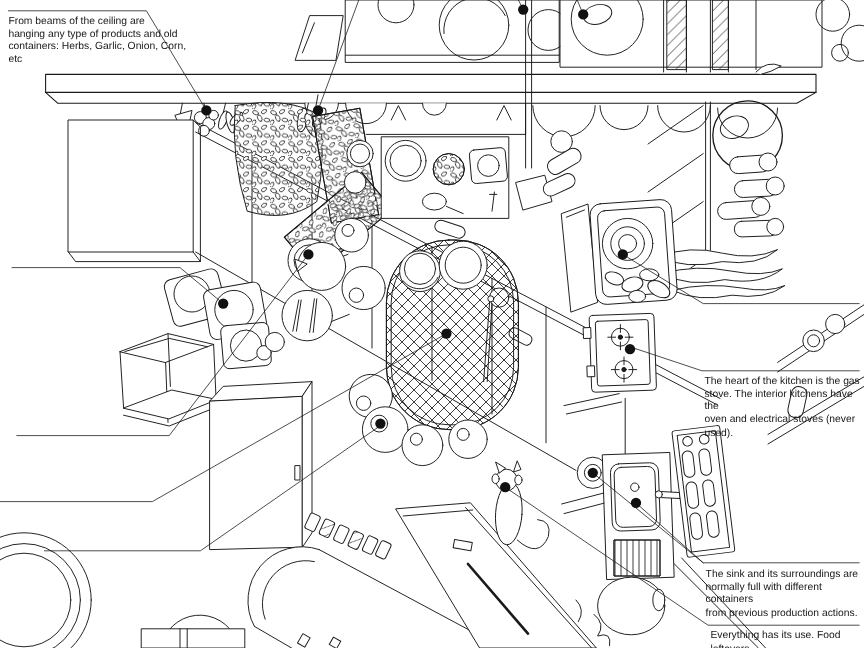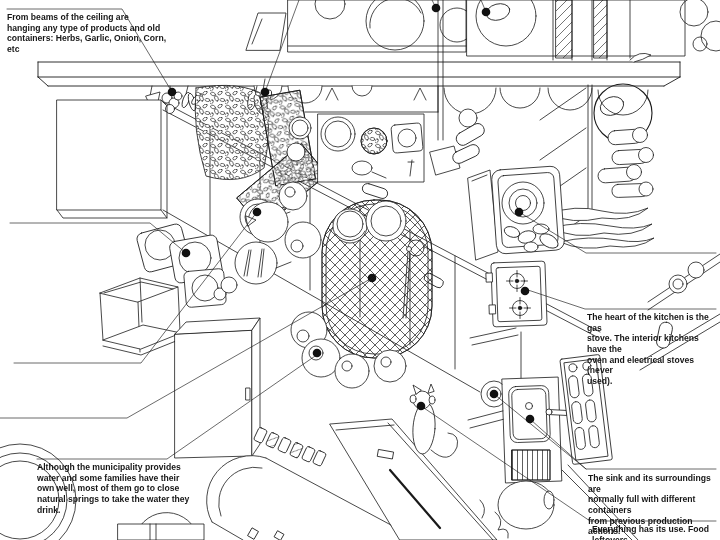--- a/index.html
+++ b/index.html
@@ -1,20 +1,20 @@
 <!DOCTYPE html>
 <html><head>
 <meta charset="utf-8">
 <style>
   html,body{margin:0;padding:0;background:#fff;}
   #stage{position:relative;width:720px;height:540px;overflow:hidden;background:#fff;
          font-family:"Liberation Sans",sans-serif;}
   #stage svg{position:absolute;left:0;top:0;}
   .annotation{position:absolute;white-space:pre-line;font-size:8.6px;line-height:1.24;
-              color:#161616;letter-spacing:0;font-weight:bold;}
+              color:#161616;letter-spacing:0;}
 </style>
 </head>
 <body>
 
 <div id="stage">
 
 <svg width="720" height="540" viewBox="0 0 720 540" stroke="#1a1a1a" fill="none" stroke-width="0.8" stroke-linecap="round" stroke-linejoin="round">
   <defs>
     <pattern id="xh" width="10" height="10" patternUnits="userSpaceOnUse">
       <path d="M0 0 L10 10 M10 0 L0 10" stroke="#1a1a1a" stroke-width="0.7"></path>
@@ -380,25 +380,20 @@
     <circle cx="494" cy="394" r="4.3"></circle>
         <circle cx="530" cy="419" r="4.3"></circle>
     <circle cx="186" cy="253" r="4.3"></circle>
   </g>
 </svg>
 
 <div class="annotation" style="left:7px;top:12px">From beams of the ceiling are
 hanging any type of products and old
 containers: Herbs, Garlic, Onion, Corn,
 etc</div>
-<div class="annotation" style="left:37px;top:462px">Although the municipality provides
-water and some families have their
-own well, most of them go to close
-natural springs to take the water they
-drink.</div>
 <div class="annotation" style="left:587px;top:312px">The heart of the kitchen is the gas
 stove. The interior kitchens have the
 oven and electrical stoves (never
 used).</div>
 <div class="annotation" style="left:588px;top:473px">The sink and its surroundings are
 normally full with different containers
 from previous production actions.</div>
 <div class="annotation" style="left:592px;top:524px">Everything has its use. Food leftovers,</div>
 
 </div>

